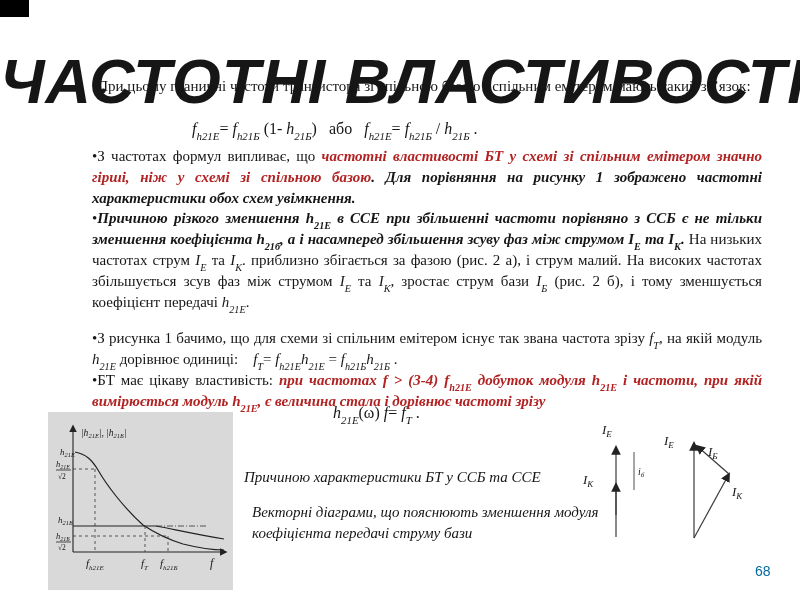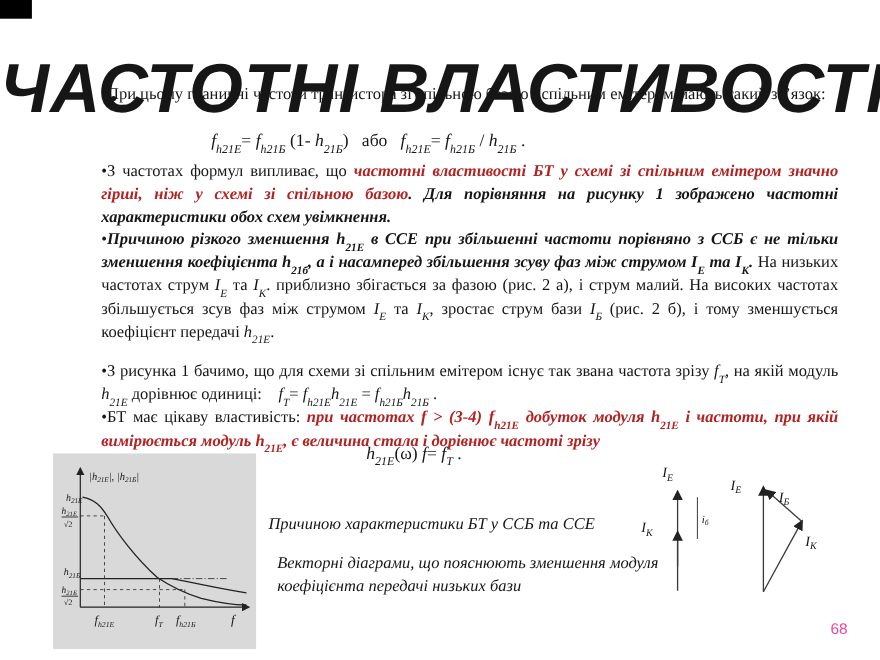--- a/index.html
+++ b/index.html
@@ -28,21 +28,21 @@
   #p6{top:402px;left:333px;width:auto;text-align:left;font-size:16px;}
   .run.n{font-style:normal;}
   .run.i{font-style:italic;}
   .run.bi{font-style:italic;font-weight:bold;}
   .run.r{font-style:italic;font-weight:bold;color:var(--red);}
   sub.run{font-size:68%;line-height:0;position:relative;bottom:-0.18em;}
   .caption{position:absolute;font-style:italic;font-size:15px;line-height:21px;}
   #caption-1{left:244px;top:467px;width:360px;}
   #caption-2{left:252px;top:502px;width:350px;}
   #page-number{
-    position:absolute;left:755px;top:563px;font-size:14px;color:#ec4899;
+    position:absolute;left:755px;top:563px;font-size:14px;color:#0369a1;
     font-family:"Liberation Sans", sans-serif;
   }
   #stray-dot{position:absolute;left:100px;top:85px;font-size:11px;line-height:11px;}
   svg text{font-family:"Liberation Serif", serif;}
   .svgit{font-style:italic;}
   .chartsvg{position:absolute;left:48px;top:412px;}
   .vecsvg{position:absolute;left:555px;top:403px;}
 </style>
 </head>
 <body>
@@ -121,15 +121,15 @@
     <text x="47" y="31"><tspan>I</tspan><tspan font-size="9" dy="3">Е</tspan></text>
     <text x="28" y="81"><tspan>I</tspan><tspan font-size="9" dy="3">К</tspan></text>
     <text x="83" y="72" font-size="10"><tspan>i</tspan><tspan font-size="7" dy="2">б</tspan></text>
     <text x="109" y="42"><tspan>I</tspan><tspan font-size="9" dy="3">Е</tspan></text>
     <text x="153" y="53"><tspan>I</tspan><tspan font-size="9" dy="3">Б</tspan></text>
     <text x="177" y="93"><tspan>I</tspan><tspan font-size="9" dy="3">К</tspan></text>
   </g>
 </svg>
 
 <div class="caption" id="caption-1">Причиною характеристики БТ у ССБ та ССЕ</div>
-<div class="caption" id="caption-2">Векторні діаграми, що пояснюють зменшення модуля коефіцієнта передачі низьких бази</div>
+<div class="caption" id="caption-2">Векторні діаграми, що пояснюють зменшення модуля коефіцієнта передачі струму бази</div>
 
 <div id="page-number">68</div>
 
 </body></html>

